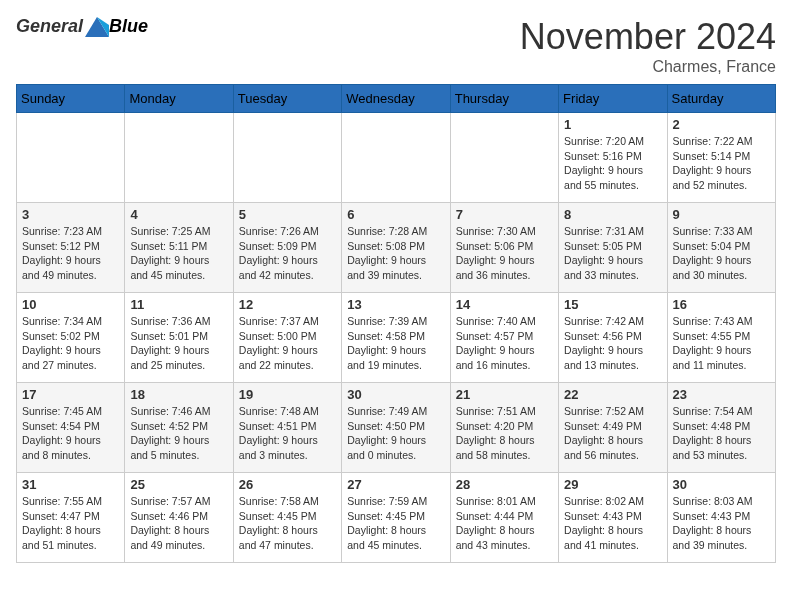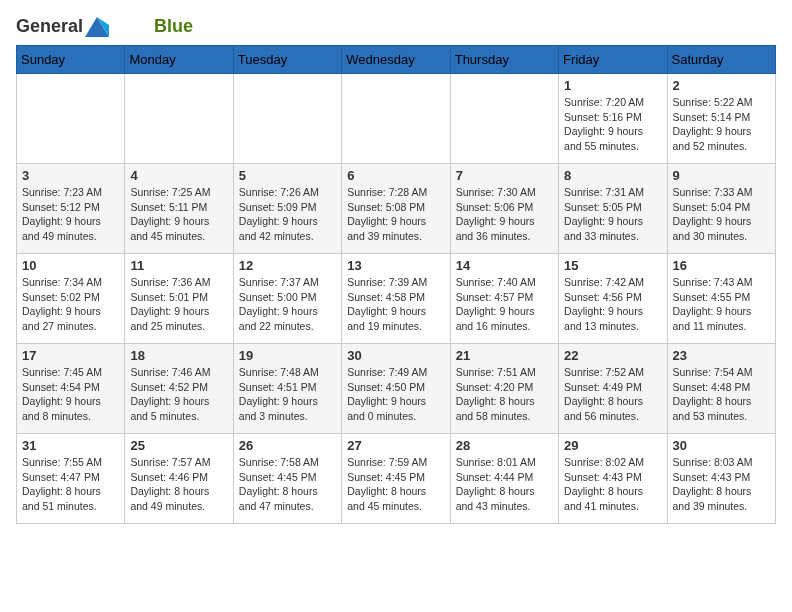--- a/index.html
+++ b/index.html
@@ -13,30 +13,31 @@
     .header {
       display: flex;
       justify-content: space-between;
       align-items: flex-start;
       margin-bottom: 8px;
     }
     .logo {
       display: flex;
       flex-direction: column;
       align-items: flex-start;
+      font-style: italic;
     }
     .logo-text {
       display: flex;
       align-items: center;
       font-size: 18px;
       font-weight: bold;
       color: #333;
     }
     .logo-general { color: #333; }
-    .logo-blue { color: #4d7c0f; margin-left: 45px; }
+    .logo-blue { color: #000000; }
     .logo-icon {
       width: 24px;
       height: 20px;
       margin-left: 2px;
     }
     .title-block {
       text-align: right;
     }
     .month-title {
       font-size: 36px;
@@ -101,20 +102,24 @@
   <div class="logo">
     <div class="logo-text">
       <span class="logo-general">General</span>
       <svg class="logo-icon" viewBox="0 0 24 20">
         <polygon points="0,20 12,0 24,20" fill="#2a6fba"></polygon>
         <polygon points="12,0 24,20 24,8" fill="#1a9fdb"></polygon>
       </svg>
       <span class="logo-blue">Blue</span>
     </div>
   </div>
+  <div class="title-block">
+    <div class="month-title">November 2024</div>
+    <div class="location">Charmes, France</div>
+  </div>
 </div>
 
 <table class="calendar">
   <thead>
     <tr>
     <th>Sunday</th>
         <th>Monday</th>
         <th>Tuesday</th>
         <th>Wednesday</th>
         <th>Thursday</th>
@@ -131,21 +136,21 @@
         <td class="empty"></td>
         <td>
           <div class="day-number">1</div>
           <div class="day-info" style="white-space: pre-line;">Sunrise: 7:20 AM
 Sunset: 5:16 PM
 Daylight: 9 hours
 and 55 minutes.</div>
         </td>
         <td>
           <div class="day-number">2</div>
-          <div class="day-info" style="white-space: pre-line;">Sunrise: 5:22 AM
+          <div class="day-info" style="white-space: pre-line;">Sunrise: 7:22 AM
 Sunset: 5:14 PM
 Daylight: 9 hours
 and 52 minutes.</div>
         </td>
       </tr>
       <tr>
         <td>
           <div class="day-number">3</div>
           <div class="day-info" style="white-space: pre-line;">Sunrise: 7:23 AM
 Sunset: 5:12 PM

